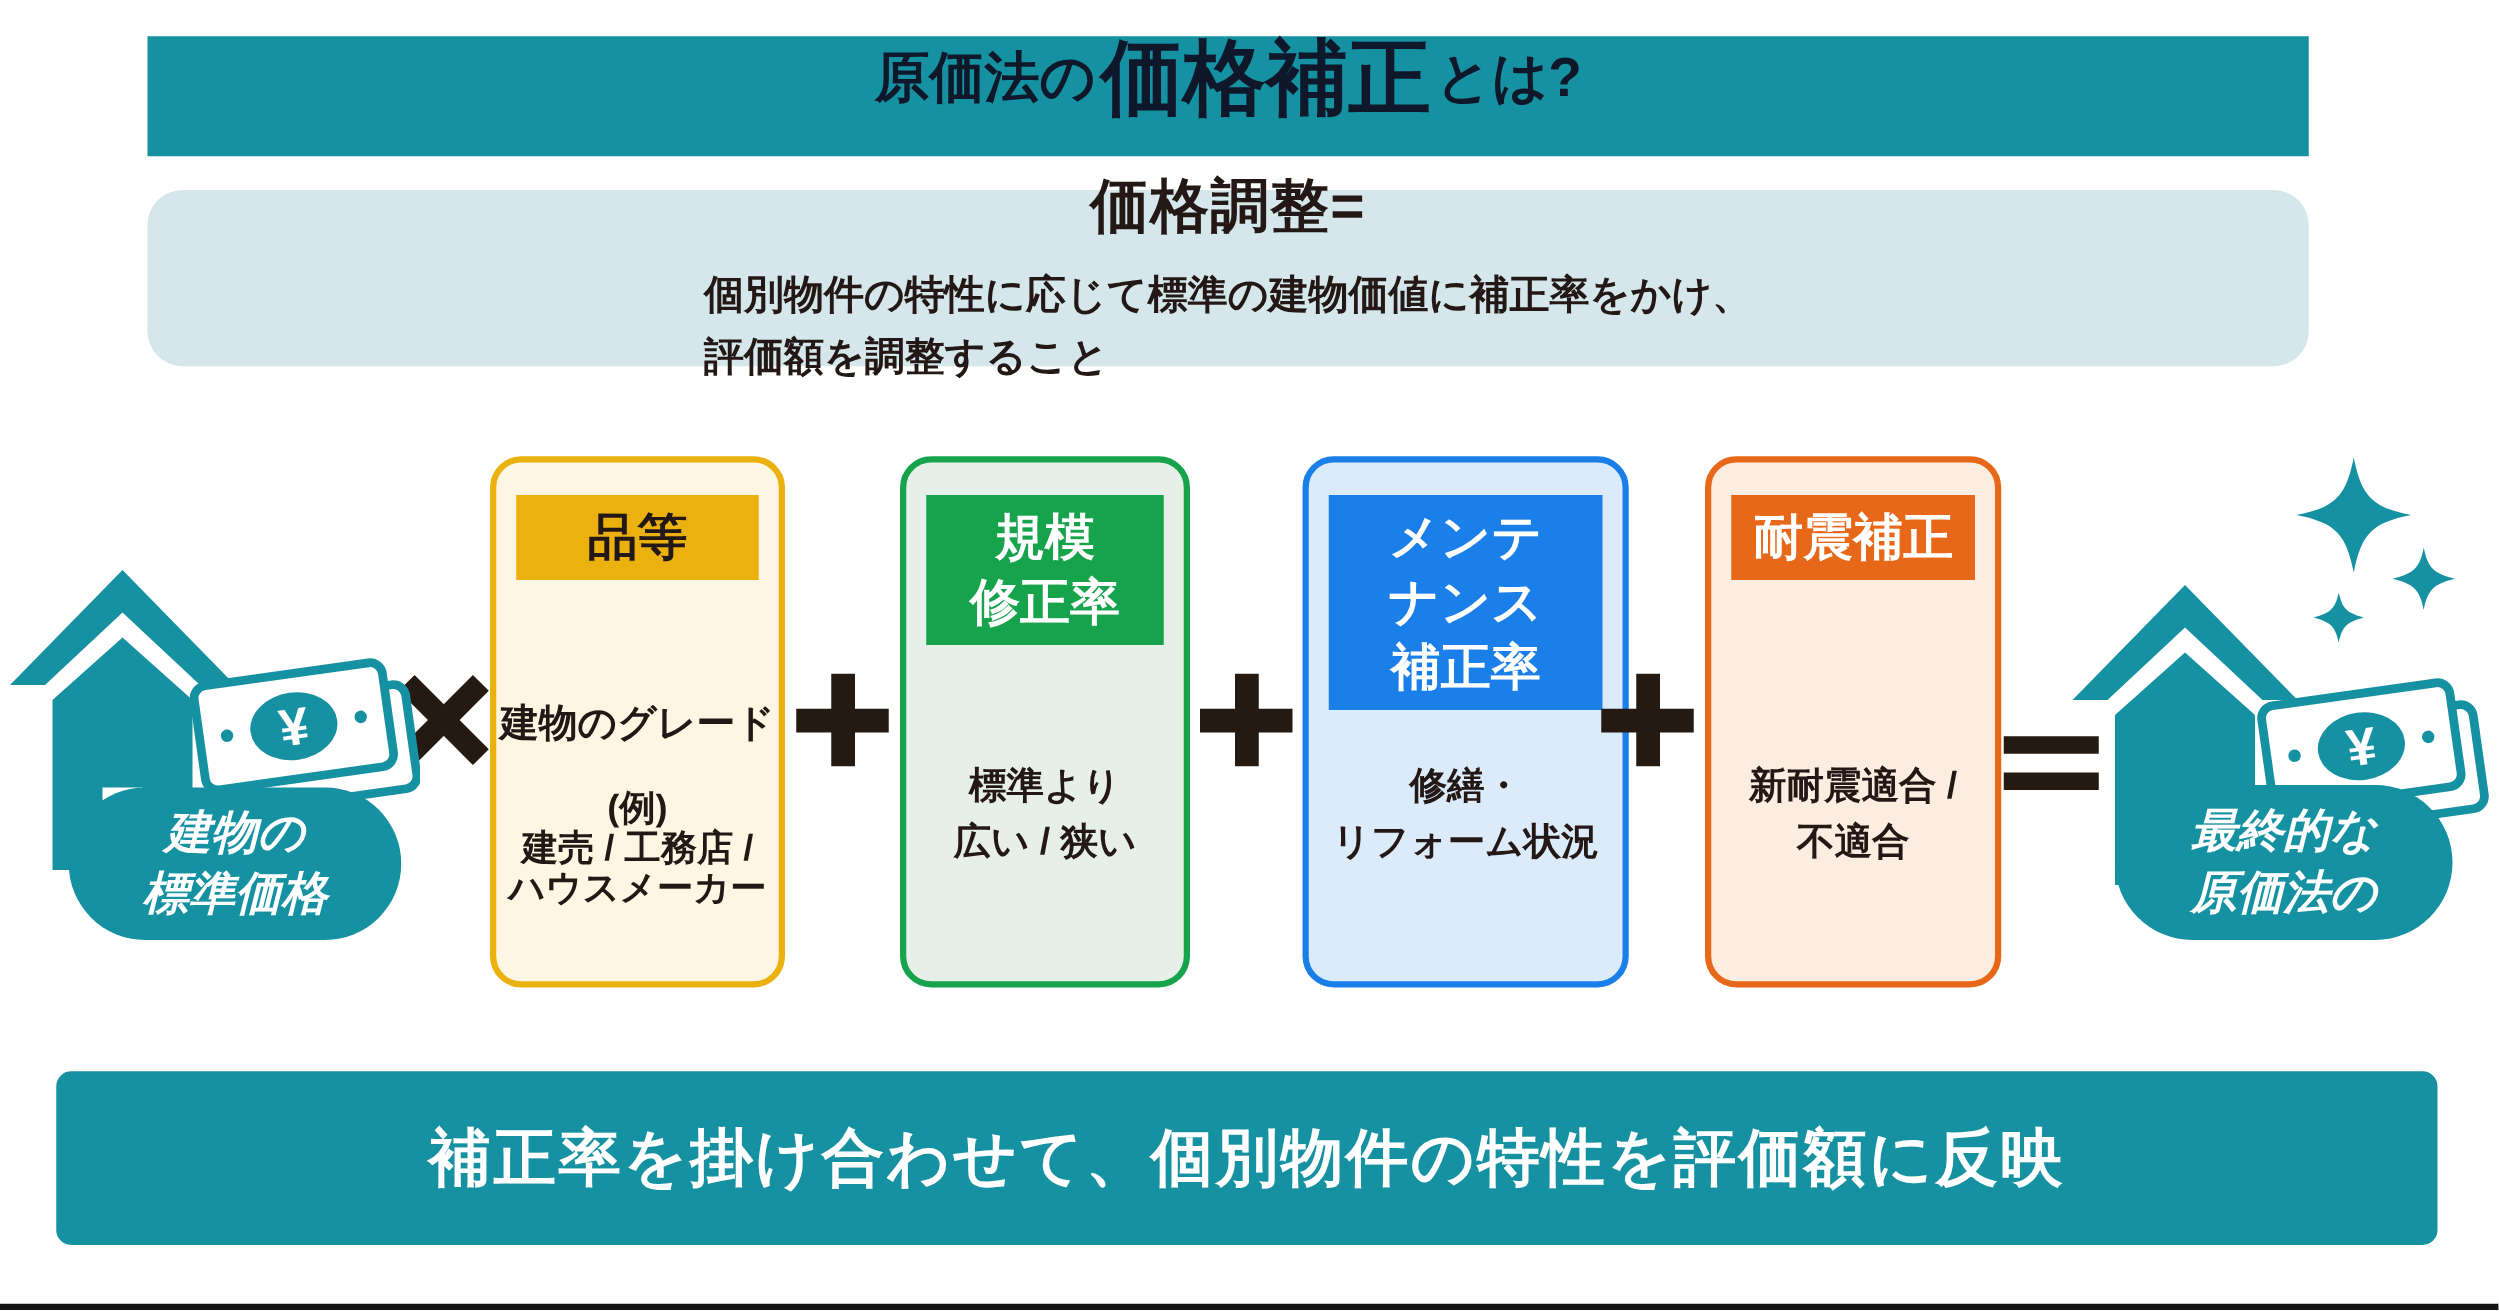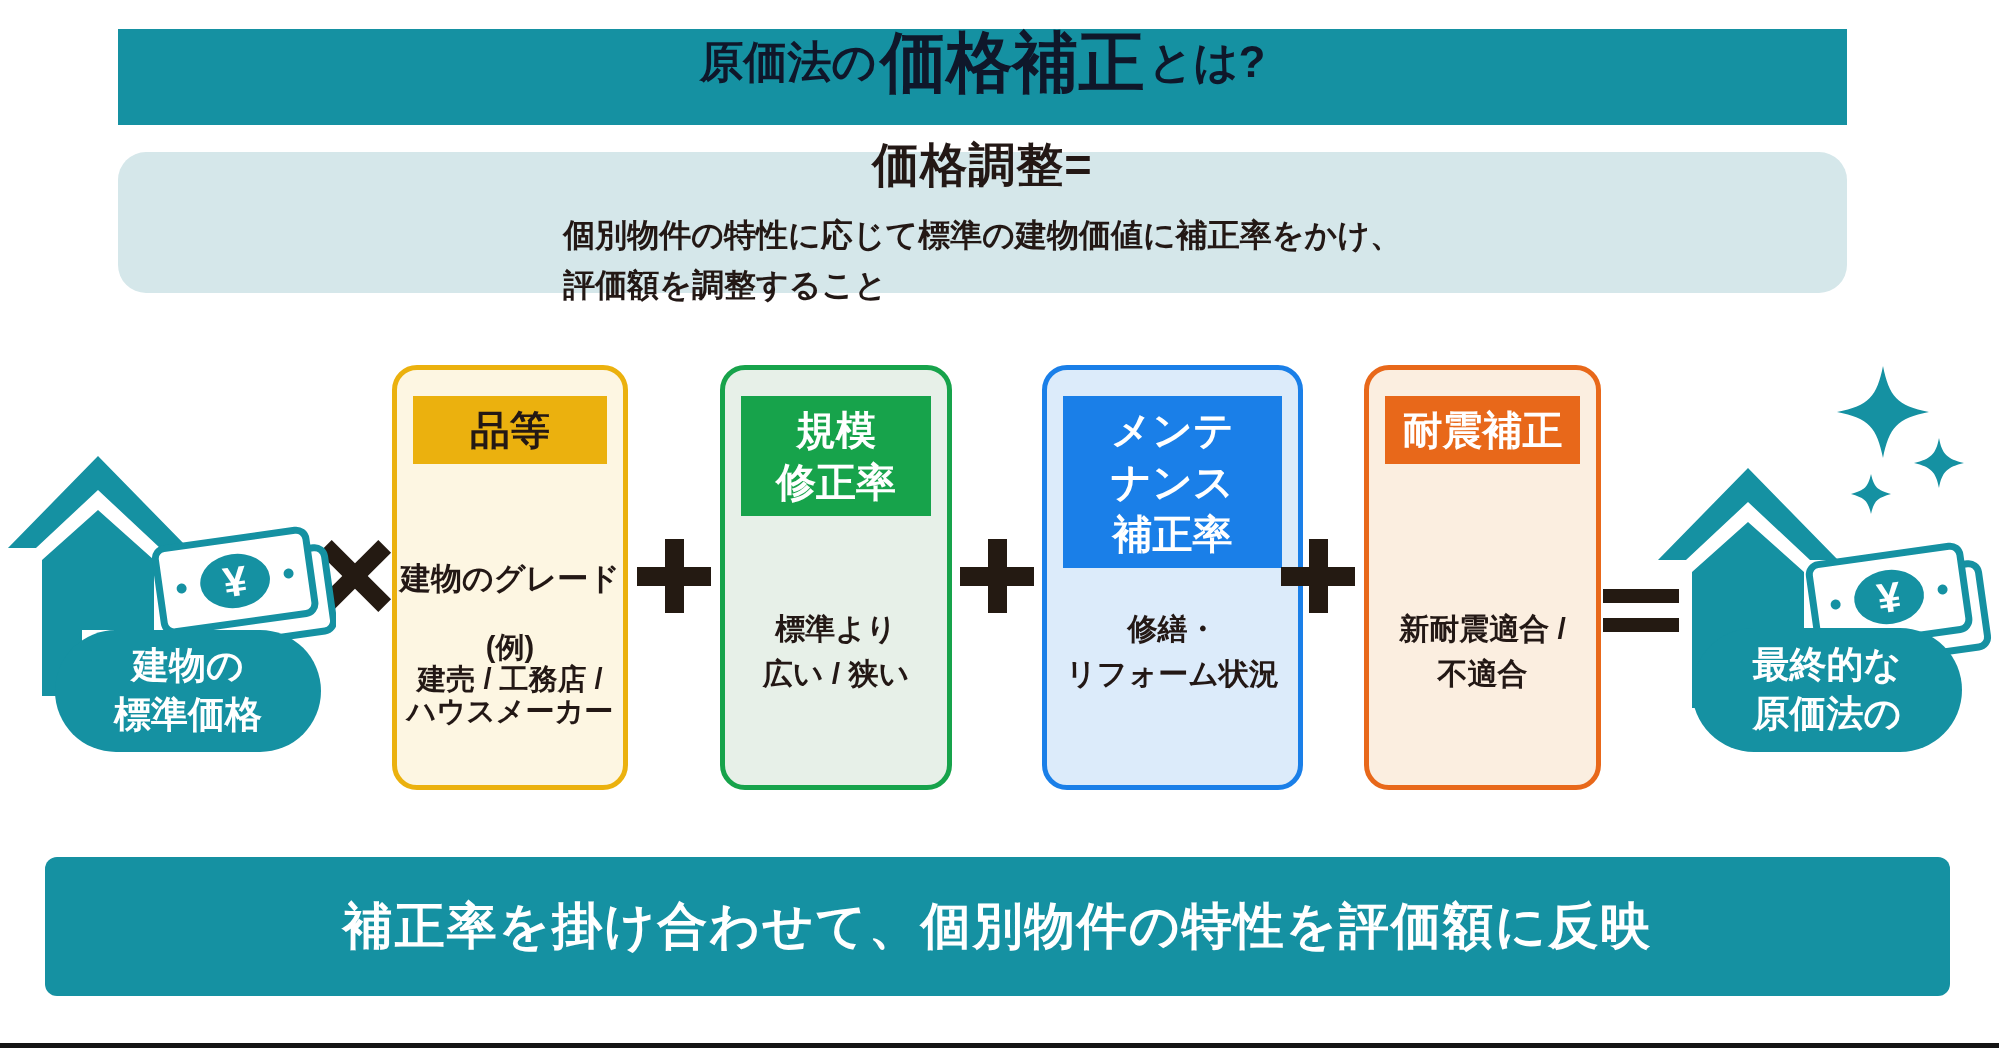--- a/index.html
+++ b/index.html
@@ -60,21 +60,21 @@
   .op-plus .bar-h{left:0;top:28px;width:74px;height:19px;}
   .op-plus .bar-v{left:28px;top:0;width:19px;height:74px;}
   .op-plus-1{left:637px;} .op-plus-2{left:960px;} .op-plus-3{left:1281px;}
   .op-equals{left:1603px;top:589px;width:76px;height:44px;}
   .op-equals .bar-t{left:0;top:0;width:76px;height:14px;}
   .op-equals .bar-b{left:0;top:29px;width:76px;height:14px;}
 
   
   .pill{position:absolute;background:var(--teal);color:#fff;border-radius:62px;
     display:flex;flex-direction:column;align-items:center;justify-content:center;
-    font-size:37px;line-height:1.32;text-align:center;z-index:3;}
+    font-size:37px;line-height:1.32;text-align:center;z-index:3;font-style:italic;}
   .pill-start{left:55px;top:630px;width:266px;height:122px;}
   .pill-result{left:1692px;top:628px;width:270px;height:124px;}
 
   
   .figure{position:absolute;z-index:1;}
   .figure-start{left:6px;top:452px;width:330px;height:265px;}
   .figure-result{left:1650px;top:356px;width:349px;height:368px;}
 
   
   .footer-banner{position:absolute;left:45px;top:857px;width:1905px;height:139px;

